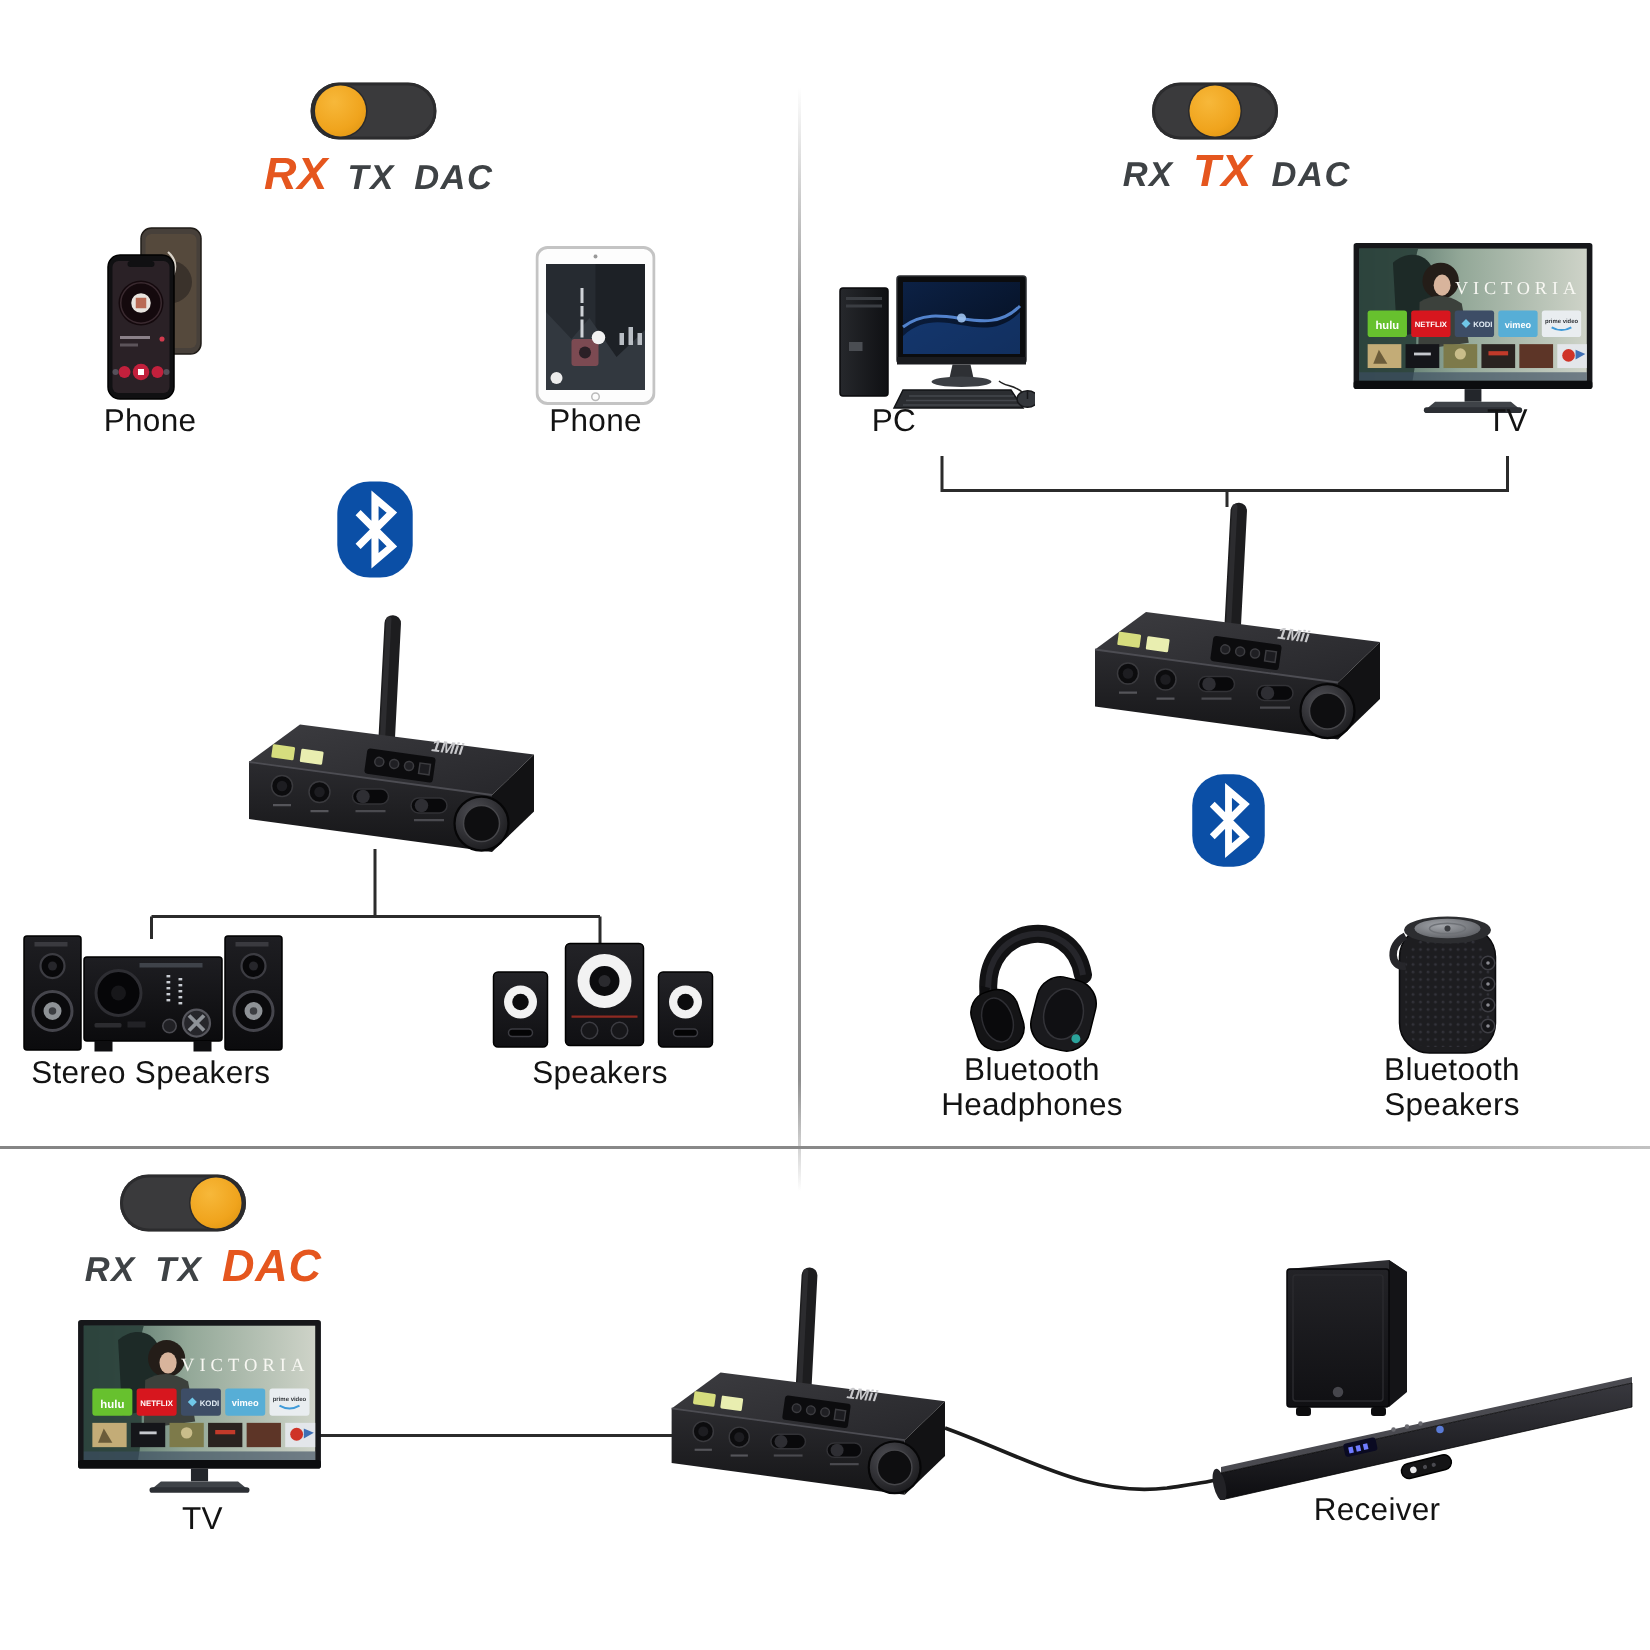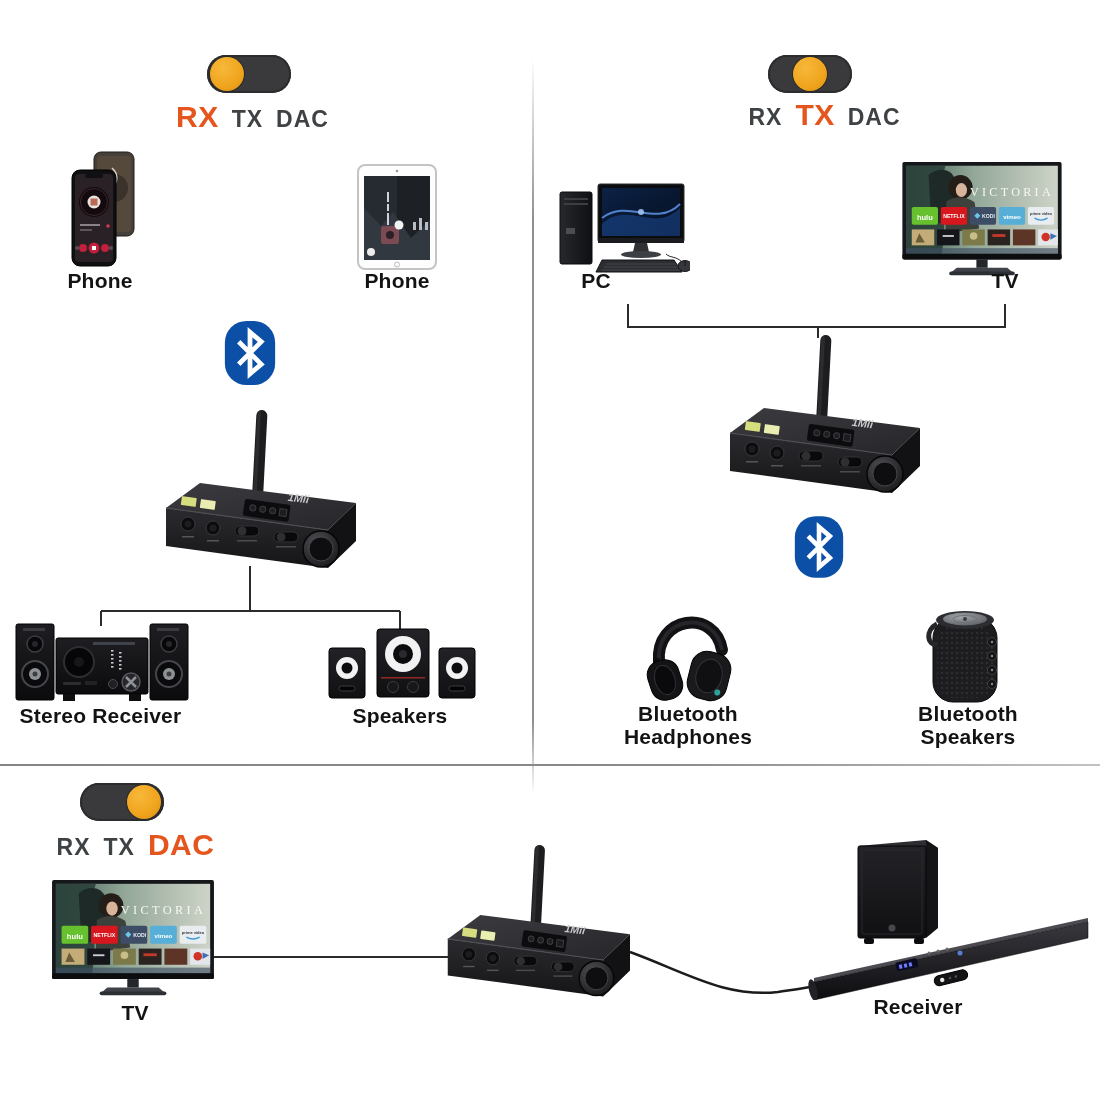--- a/index.html
+++ b/index.html
@@ -11,24 +11,24 @@
   .divider-h{position:absolute;left:0;top:764px;width:1100px;height:2px;
     background:linear-gradient(to right,#858585 0%,#8a8a8a 60%,#c2c2c2 100%);}
   
   .toggle{position:absolute;width:84px;height:38px;background:#3a3a3c;border-radius:19px;
     box-shadow:inset 0 0 0 2px #2c2c2e;}
   .toggle .knob{position:absolute;top:2px;width:34px;height:34px;border-radius:50%;
     background:radial-gradient(circle at 38% 32%,#f7b83a,#f0a41d 60%,#d88f0e);box-shadow:0 0 0 1px #2a2a2c;}
   .knob.pos-left{left:3px}.knob.pos-center{left:25px}.knob.pos-right{left:47px}
   
   .mode-row{position:absolute;display:flex;align-items:baseline;justify-content:center;gap:13px;}
-  .mode{font-size:23px;font-weight:600;color:#3e4245;letter-spacing:1px;}
+  .mode{font-size:23px;font-weight:600;color:#3e4245;letter-spacing:1px;font-style:italic;}
   .mode.active{font-size:30px;color:#e5561e;letter-spacing:0.5px;}
   
-  .label{position:absolute;text-align:center;font-size:21px;font-weight:700;color:#131313;
+  .label{position:absolute;text-align:center;font-size:21px;font-weight:400;color:#131313;
     letter-spacing:0.2px;line-height:23px;}
   svg.art{position:absolute;}
   .overlay{position:absolute;left:0;top:0;}
 </style>
 </head>
 <body>
 
 <div id="stage">
 
   <svg width="0" height="0" style="position:absolute" aria-hidden="true">
@@ -264,21 +264,21 @@
         <rect x="104" y="48" width="2.5" height="1.6"></rect>
     </g>
     <rect x="48" y="62" width="18" height="3" rx="1" fill="#2c2c30"></rect>
     <rect x="70" y="61" width="12" height="4" fill="#222226"></rect>
     <circle cx="98" cy="64" r="4.5" fill="#202024" stroke="#4a4a50"></circle>
     <circle cx="116" cy="62" r="9" fill="#26262b" stroke="#55555c" stroke-width="1.5"></circle>
     <path d="M111,57 L121,67 M121,57 L111,67" stroke="#8e9298" stroke-width="2.5"></path>
     <rect x="48" y="74" width="12" height="7" fill="#0e0e10"></rect>
     <rect x="114" y="74" width="12" height="7" fill="#0e0e10"></rect>
   </svg>
-  <div class="label" style="left:8px;top:704px;width:185px">Stereo Receiver</div>
+  <div class="label" style="left:8px;top:704px;width:185px">Stereo Speakers</div>
 
   <svg class="art" style="left:327px;top:628px" width="150" height="78" viewBox="0 0 150 78">
     <rect x="50" y="1" width="52" height="68" rx="3" fill="url(#subG)" stroke="#000"></rect>
     <circle cx="76" cy="26" r="18" fill="#f2f2f2"></circle>
     <circle cx="76" cy="26" r="10" fill="#0c0c0e"></circle>
     <circle cx="76" cy="26" r="4" fill="#2a2a2e"></circle>
     <rect x="54" y="49" width="44" height="1.5" fill="#8e2a22"></rect>
     <circle cx="66" cy="59" r="5.5" fill="#17171a" stroke="#3c3c42"></circle>
     <circle cx="86" cy="59" r="5.5" fill="#17171a" stroke="#3c3c42"></circle>
     <g id="sat">

